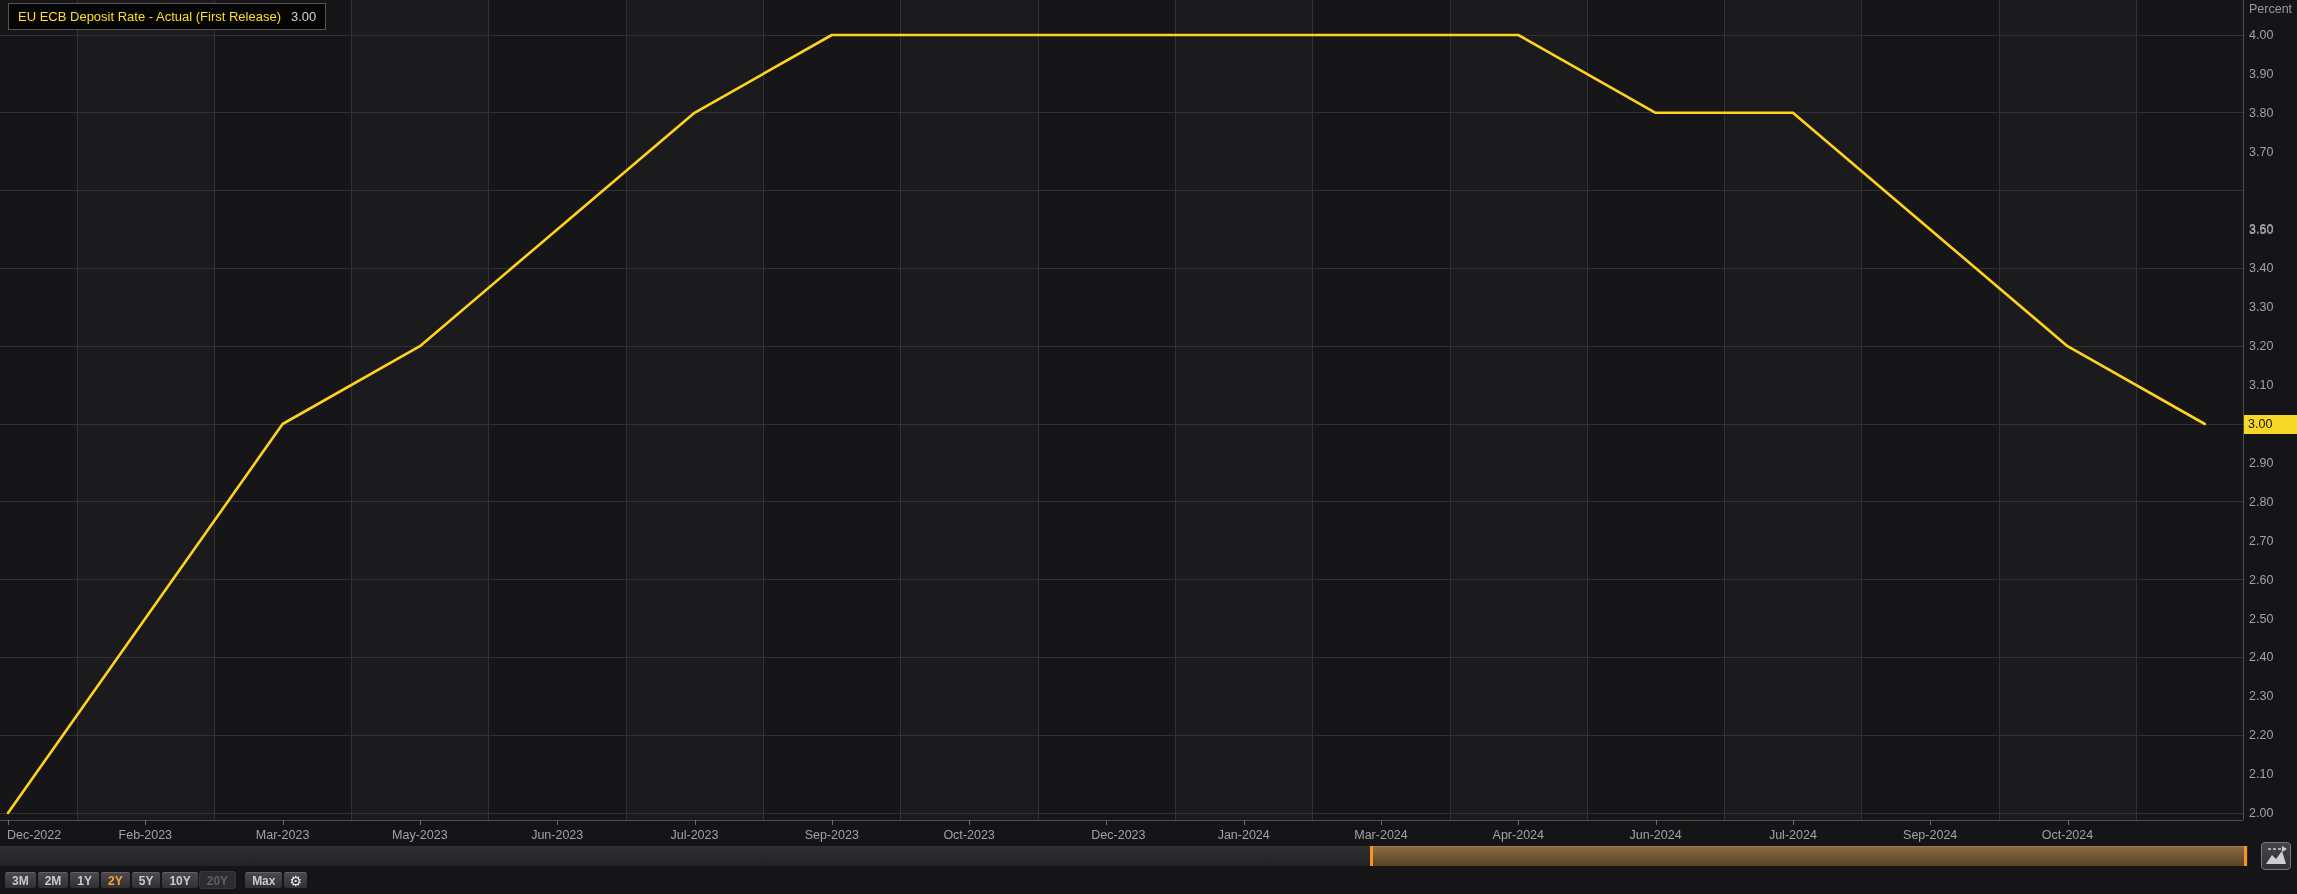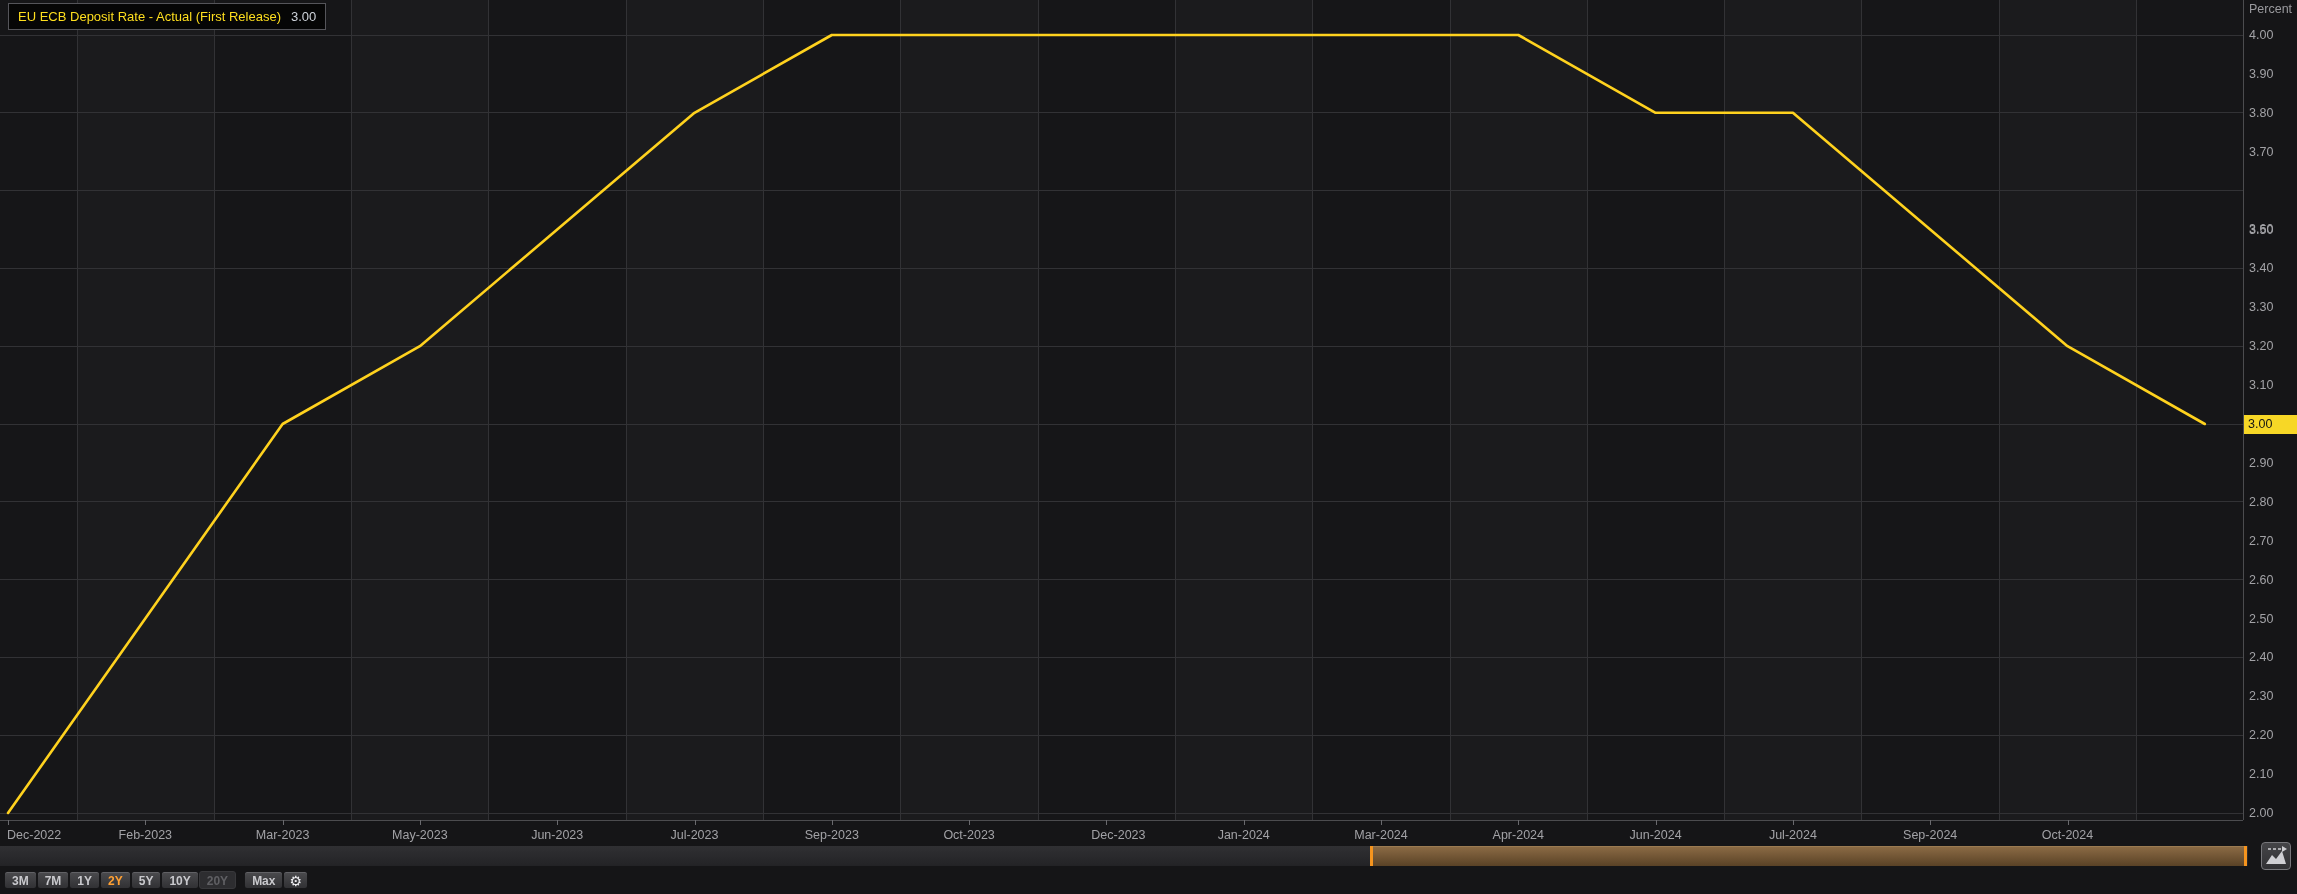--- a/index.html
+++ b/index.html
@@ -178,21 +178,21 @@
   <div id="export-btn">
     <svg width="28" height="26" viewBox="0 0 28 26">
       <path d="M4 21 L10 12 L14 16 L20 8 L24 21 Z" fill="#cfcfd3" stroke="none"></path>
       <line x1="6" y1="6" x2="20" y2="6" stroke="#cfcfd3" stroke-width="1.6" stroke-dasharray="3,2"></line>
       <path d="M20 3 L25 6 L20 9 Z" fill="#cfcfd3"></path>
     </svg>
   </div>
 
   <div id="range-bar">
       <div class="rbtn">3M</div>
-      <div class="rbtn">7M</div>
+      <div class="rbtn">2M</div>
       <div class="rbtn">1Y</div>
       <div class="rbtn active">2Y</div>
       <div class="rbtn">5Y</div>
       <div class="rbtn">10Y</div>
       <div class="rbtn disabled">20Y</div>
       <div class="rbtn max">Max</div>
       <div class="rbtn gear">⚙</div>
     </div>
 
 </div>

